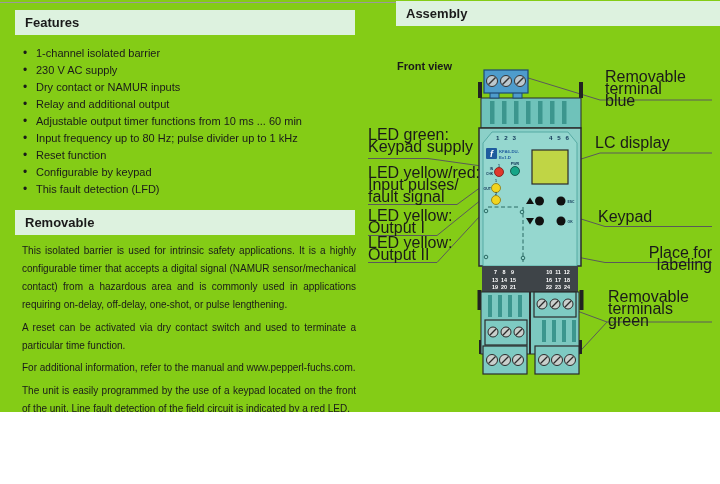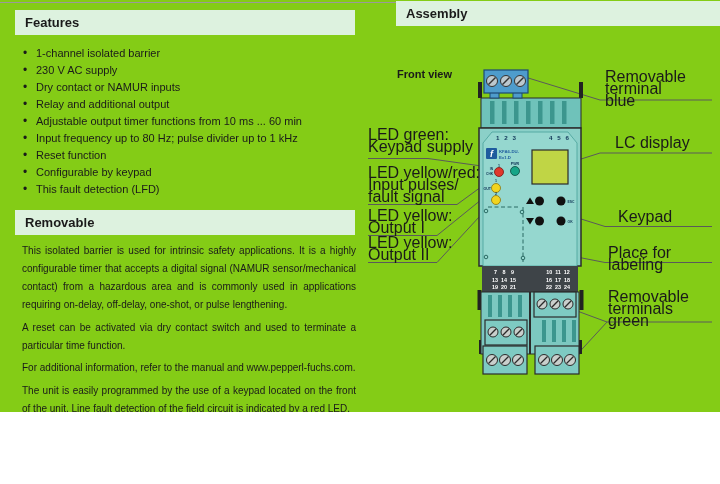--- a/index.html
+++ b/index.html
@@ -14,29 +14,29 @@
   .bar-assembly{left:370px;top:1px;width:342px;margin-left:26px;}
   .feature-list{position:absolute;left:22px;top:45px;width:332px;margin:0;padding:0;list-style:none;}
   .feature-list li{position:relative;font-size:11px;line-height:17px;padding-left:14px;}
   .feature-list li::before{content:"\2022";position:absolute;left:1px;top:0;font-size:12px;}
   .function-text{position:absolute;left:22px;top:242px;width:334px;}
   .function-text p{margin:0 0 4.5px 0;font-size:10px;line-height:18px;text-align:justify;}
   .diagram{position:absolute;left:362px;top:40px;width:350px;height:444px;}
   .diagram svg{position:absolute;left:0;top:0;}
   .dlabel{position:absolute;font-size:16px;line-height:12px;white-space:pre-line;color:#1a1a1a;}
   .dlabel.bold{font-weight:bold;font-size:11px;}
-  .lbl-front{left:6px;top:28px;padding-left:29px;}
+  .lbl-front{left:6px;top:20px;padding-left:29px;}
   .lbl-led-green{left:6px;top:89px;}
   .lbl-led-yr{left:6px;top:127px;}
   .lbl-led-y1{left:6px;top:170px;}
   .lbl-led-y2{left:6px;top:197px;}
   .lbl-term-blue{left:243px;top:31px;}
-  .lbl-lcd{left:253px;top:97px;}
-  .lbl-keypad{left:256px;top:171px;}
-  .lbl-labeling{left:246px;top:207px;}
+  .lbl-lcd{left:233px;top:97px;}
+  .lbl-keypad{left:236px;top:171px;}
+  .lbl-labeling{left:258px;top:207px;text-align:right;}
   .lbl-term-green{left:246px;top:251px;}
   svg text{font-family:"Liberation Sans","DejaVu Sans",sans-serif;}
 </style>
 </head>
 <body>
 
 <div class="page">
   <div class="rule-top"></div>
 
   <div class="section-bar bar-features">

